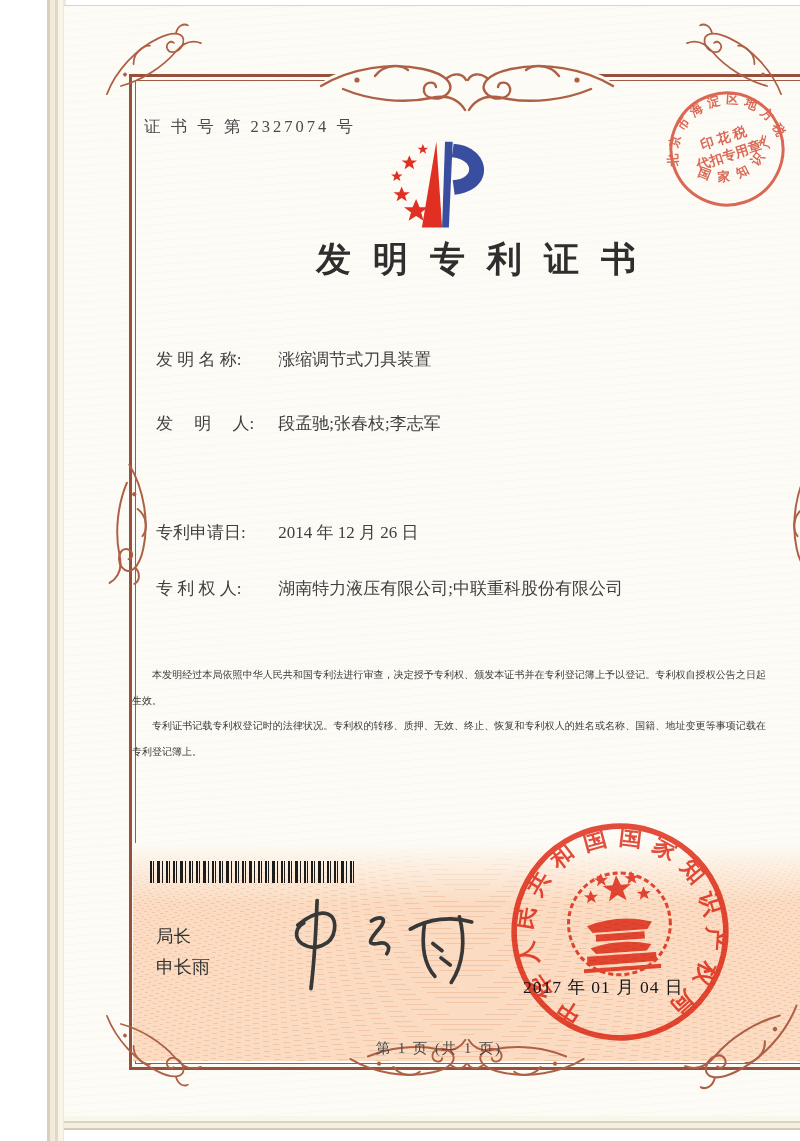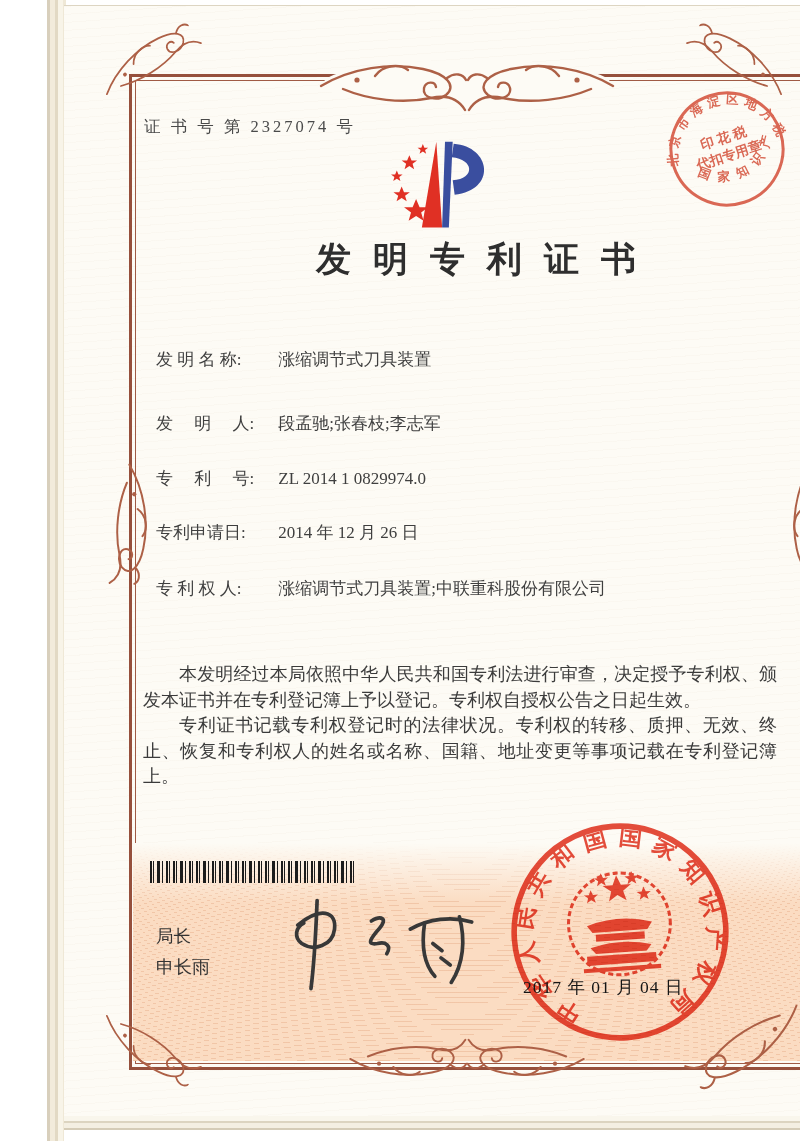--- a/index.html
+++ b/index.html
@@ -40,21 +40,21 @@
       repeating-radial-gradient(1400px 430px at 50% -170px,
         rgba(219,146,104,0.30) 0 1px,rgba(255,255,255,0) 1px 8px);}
 
   
   .cert-no{position:absolute;left:100px;top:116px;font-size:16.5px;letter-spacing:3px;color:#4a4a4a;}
   .title{position:absolute;left:85px;top:236px;width:676px;text-align:center;
     font-size:35px;font-weight:700;letter-spacing:22px;padding-left:40px;box-sizing:border-box;color:#2e2e2e;}
   .field{position:absolute;left:112px;font-size:17px;color:#3f3f3f;white-space:nowrap;}
   .field .lab{display:inline-block;min-width:118px;}
   .f1{top:348px}.f2{top:412px}.f3{top:467px}.f4{top:521px}.f5{top:577px}.f6{top:631px}
-  .body-text{position:absolute;left:99px;top:662px;width:634px;font-size:18px;
+  .body-text{position:absolute;left:88px;top:662px;width:634px;font-size:10px;
     line-height:25.5px;color:#3b3b3b;text-align:justify;}
   .body-text p{margin:0;text-indent:2em;}
 
   .barcode{position:absolute;left:106px;top:861px;width:206px;height:22px;
     background:repeating-linear-gradient(90deg,
       #1c1c1c 0 2px,transparent 2px 3px,#1c1c1c 3px 4px,transparent 4px 7px,
       #1c1c1c 7px 10px,transparent 10px 12px,#1c1c1c 12px 13px,transparent 13px 16px,
       #1c1c1c 16px 18px,transparent 18px 19px,#1c1c1c 19px 20px,transparent 20px 23px);}
 
   .signer-title{position:absolute;left:112px;top:924px;font-size:17.5px;color:#333;
@@ -145,31 +145,27 @@
   <div class="title">发明专利证书</div>
 
   <div class="field f1">
     <span class="lab">发 明 名 称:</span>
     <span class="val">涨缩调节式刀具装置</span>
   </div>
   <div class="field f2">
     <span class="lab">发　 明　 人:</span>
     <span class="val">段孟驰;张春枝;李志军</span>
   </div>
-  <div class="field f3">
-    <span class="lab">专　 利　 号:</span>
-    <span class="val">ZL 2014 1 0829974.0</span>
-  </div>
   <div class="field f4">
     <span class="lab">专利申请日:</span>
     <span class="val">2014 年 12 月 26 日</span>
   </div>
   <div class="field f5">
     <span class="lab">专 利 权 人:</span>
-    <span class="val">涨缩调节式刀具装置;中联重科股份有限公司</span>
+    <span class="val">湖南特力液压有限公司;中联重科股份有限公司</span>
   </div>
 
   <div class="body-text">
     <p>本发明经过本局依照中华人民共和国专利法进行审查，决定授予专利权、颁发本证书并在专利登记簿上予以登记。专利权自授权公告之日起生效。</p>
     <p>专利证书记载专利权登记时的法律状况。专利权的转移、质押、无效、终止、恢复和专利权人的姓名或名称、国籍、地址变更等事项记载在专利登记簿上。</p>
   </div>
 
   <div class="barcode"></div>
 
   <div class="signer-title">局长</div>
@@ -221,14 +217,15 @@
     <text font-size="12.5" fill="#d6503a" font-weight="bold" font-family="Liberation Serif, serif">
       <textPath href="#tArc" startOffset="6" textLength="190" lengthAdjust="spacing">北京市海淀区地方税务局</textPath>
     </text>
     <text x="65" y="58" text-anchor="middle" font-size="13.5" fill="#d6503a" font-weight="bold">印 花 税</text>
     <text x="65" y="76" text-anchor="middle" font-size="13.5" fill="#d6503a" font-weight="bold">代扣专用章</text>
     <text font-size="12.5" fill="#d6503a" font-weight="bold" font-family="Liberation Serif, serif">
       <textPath href="#bArc" startOffset="24" textLength="140" lengthAdjust="spacing">国家知识产权局</textPath>
     </text>
   </svg>
 
+  <div class="footer-page">第 1 页 (共 1 页)</div>
 
 </div>
 
 </body></html>

